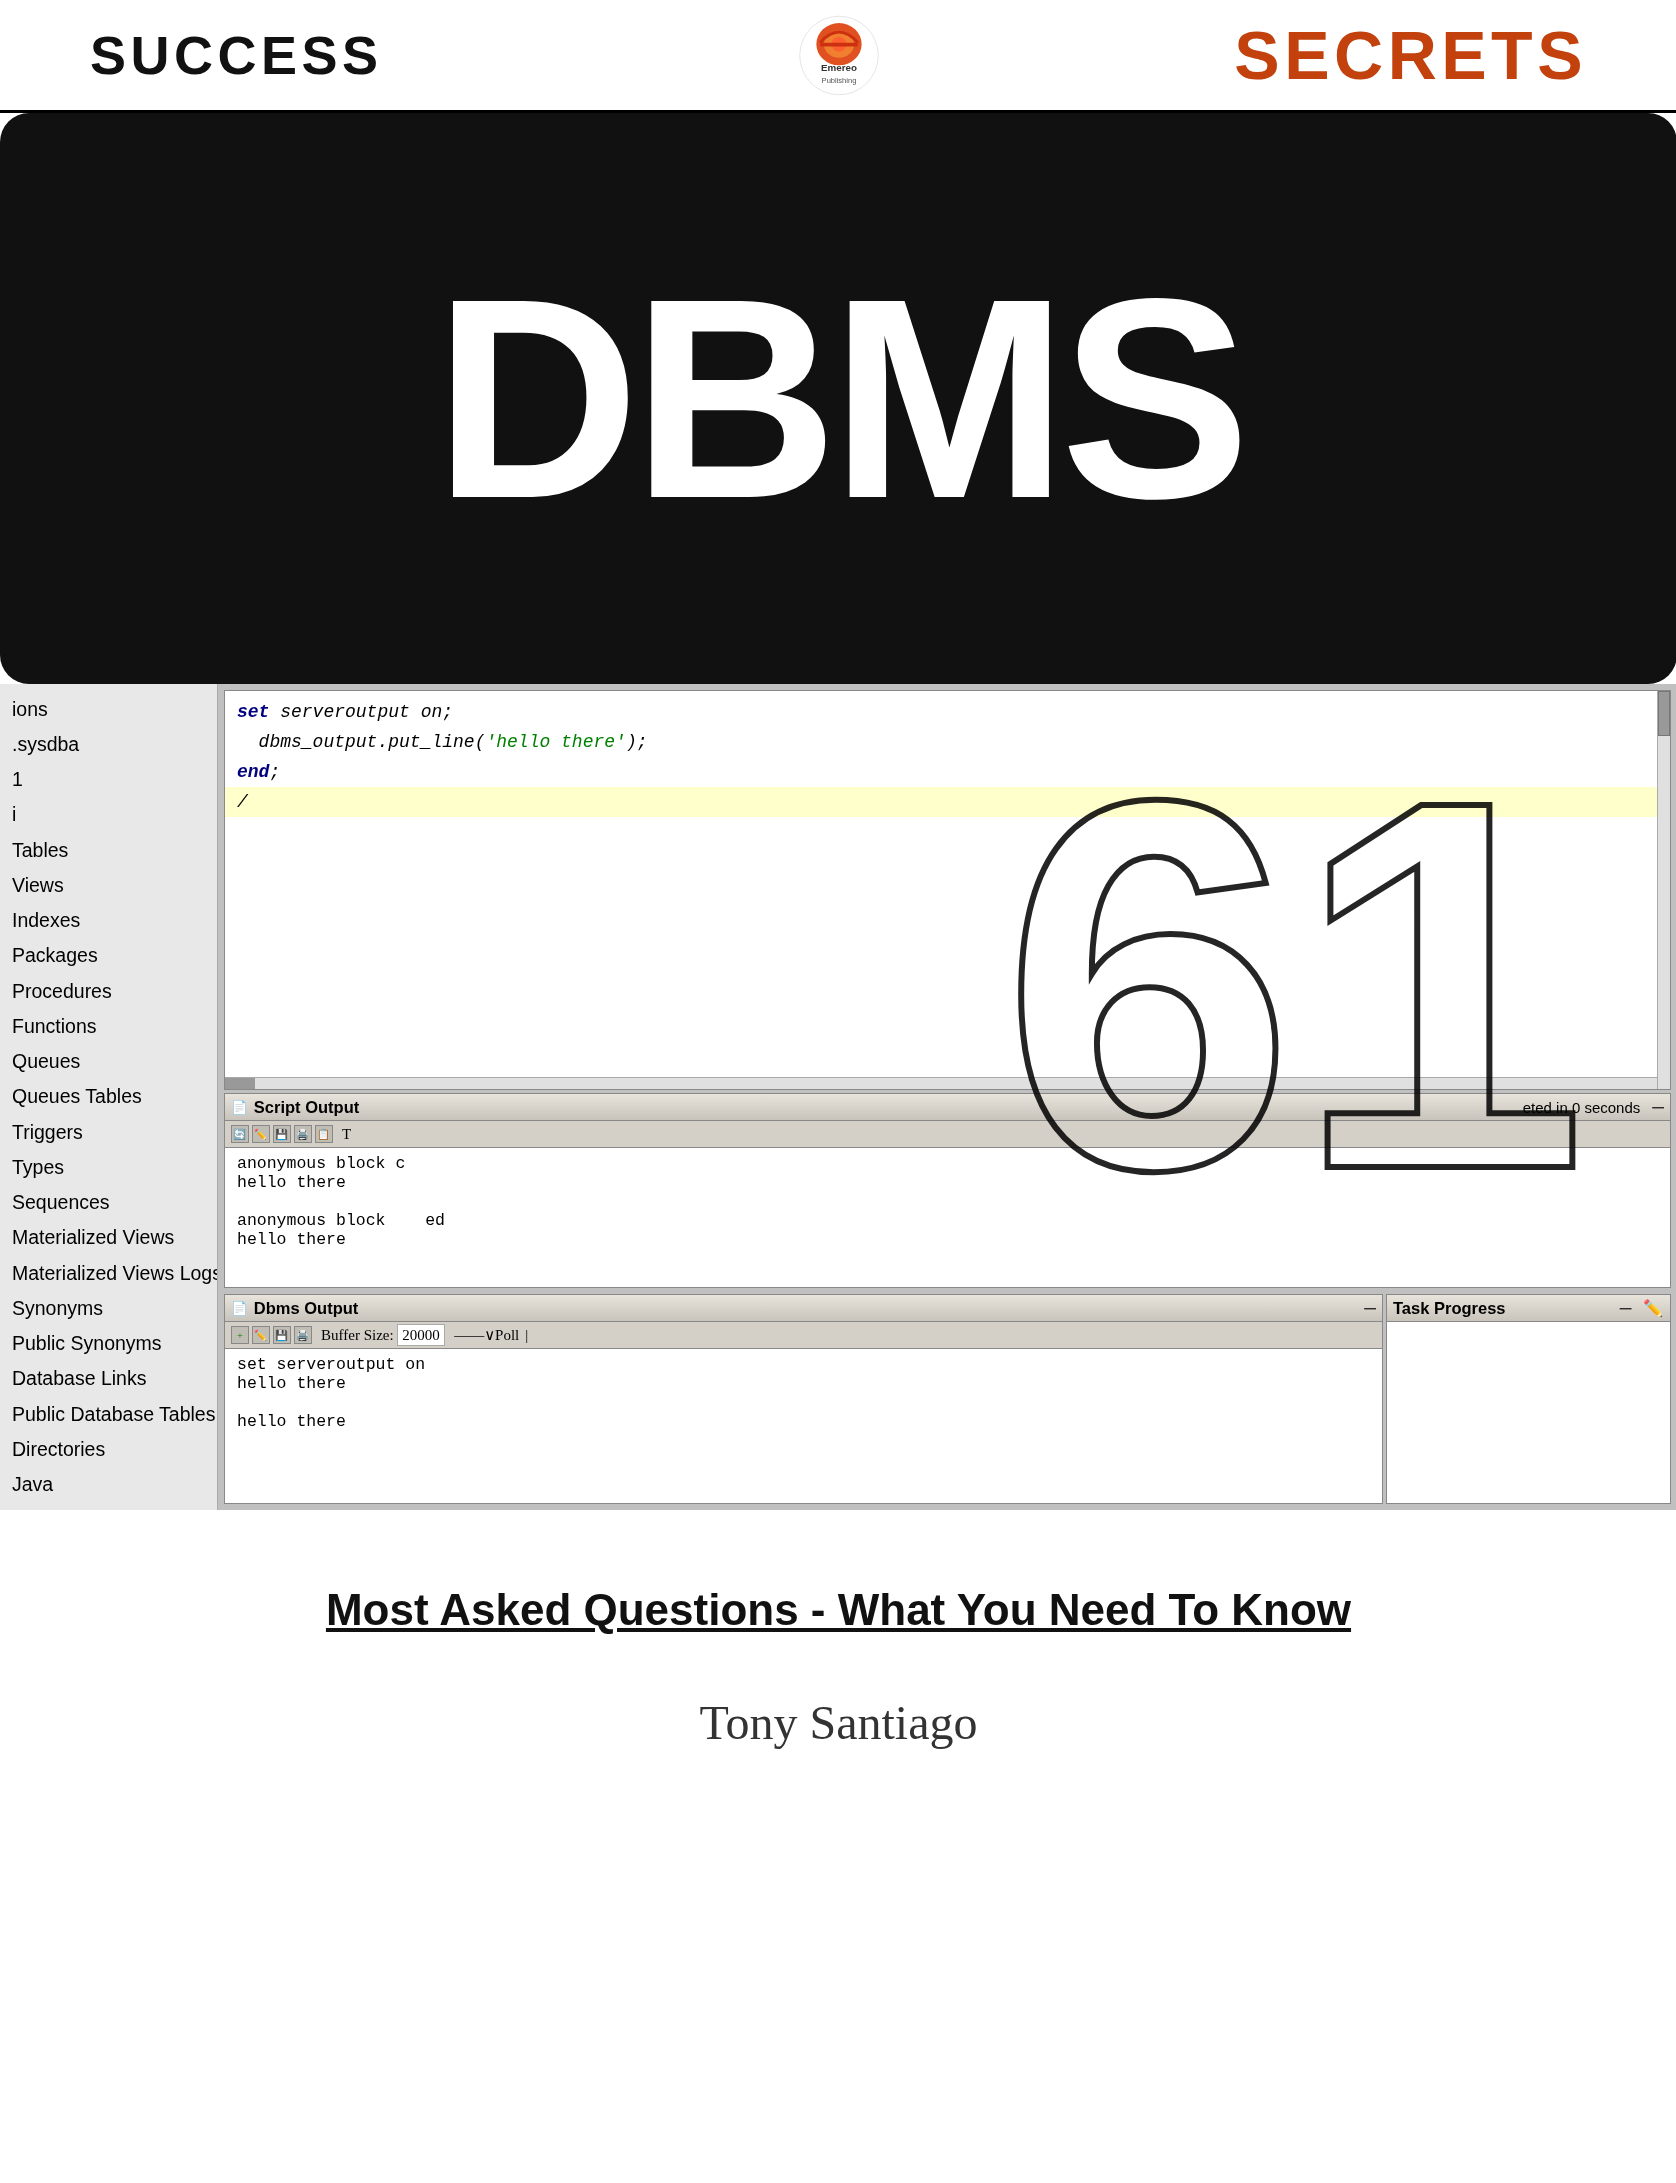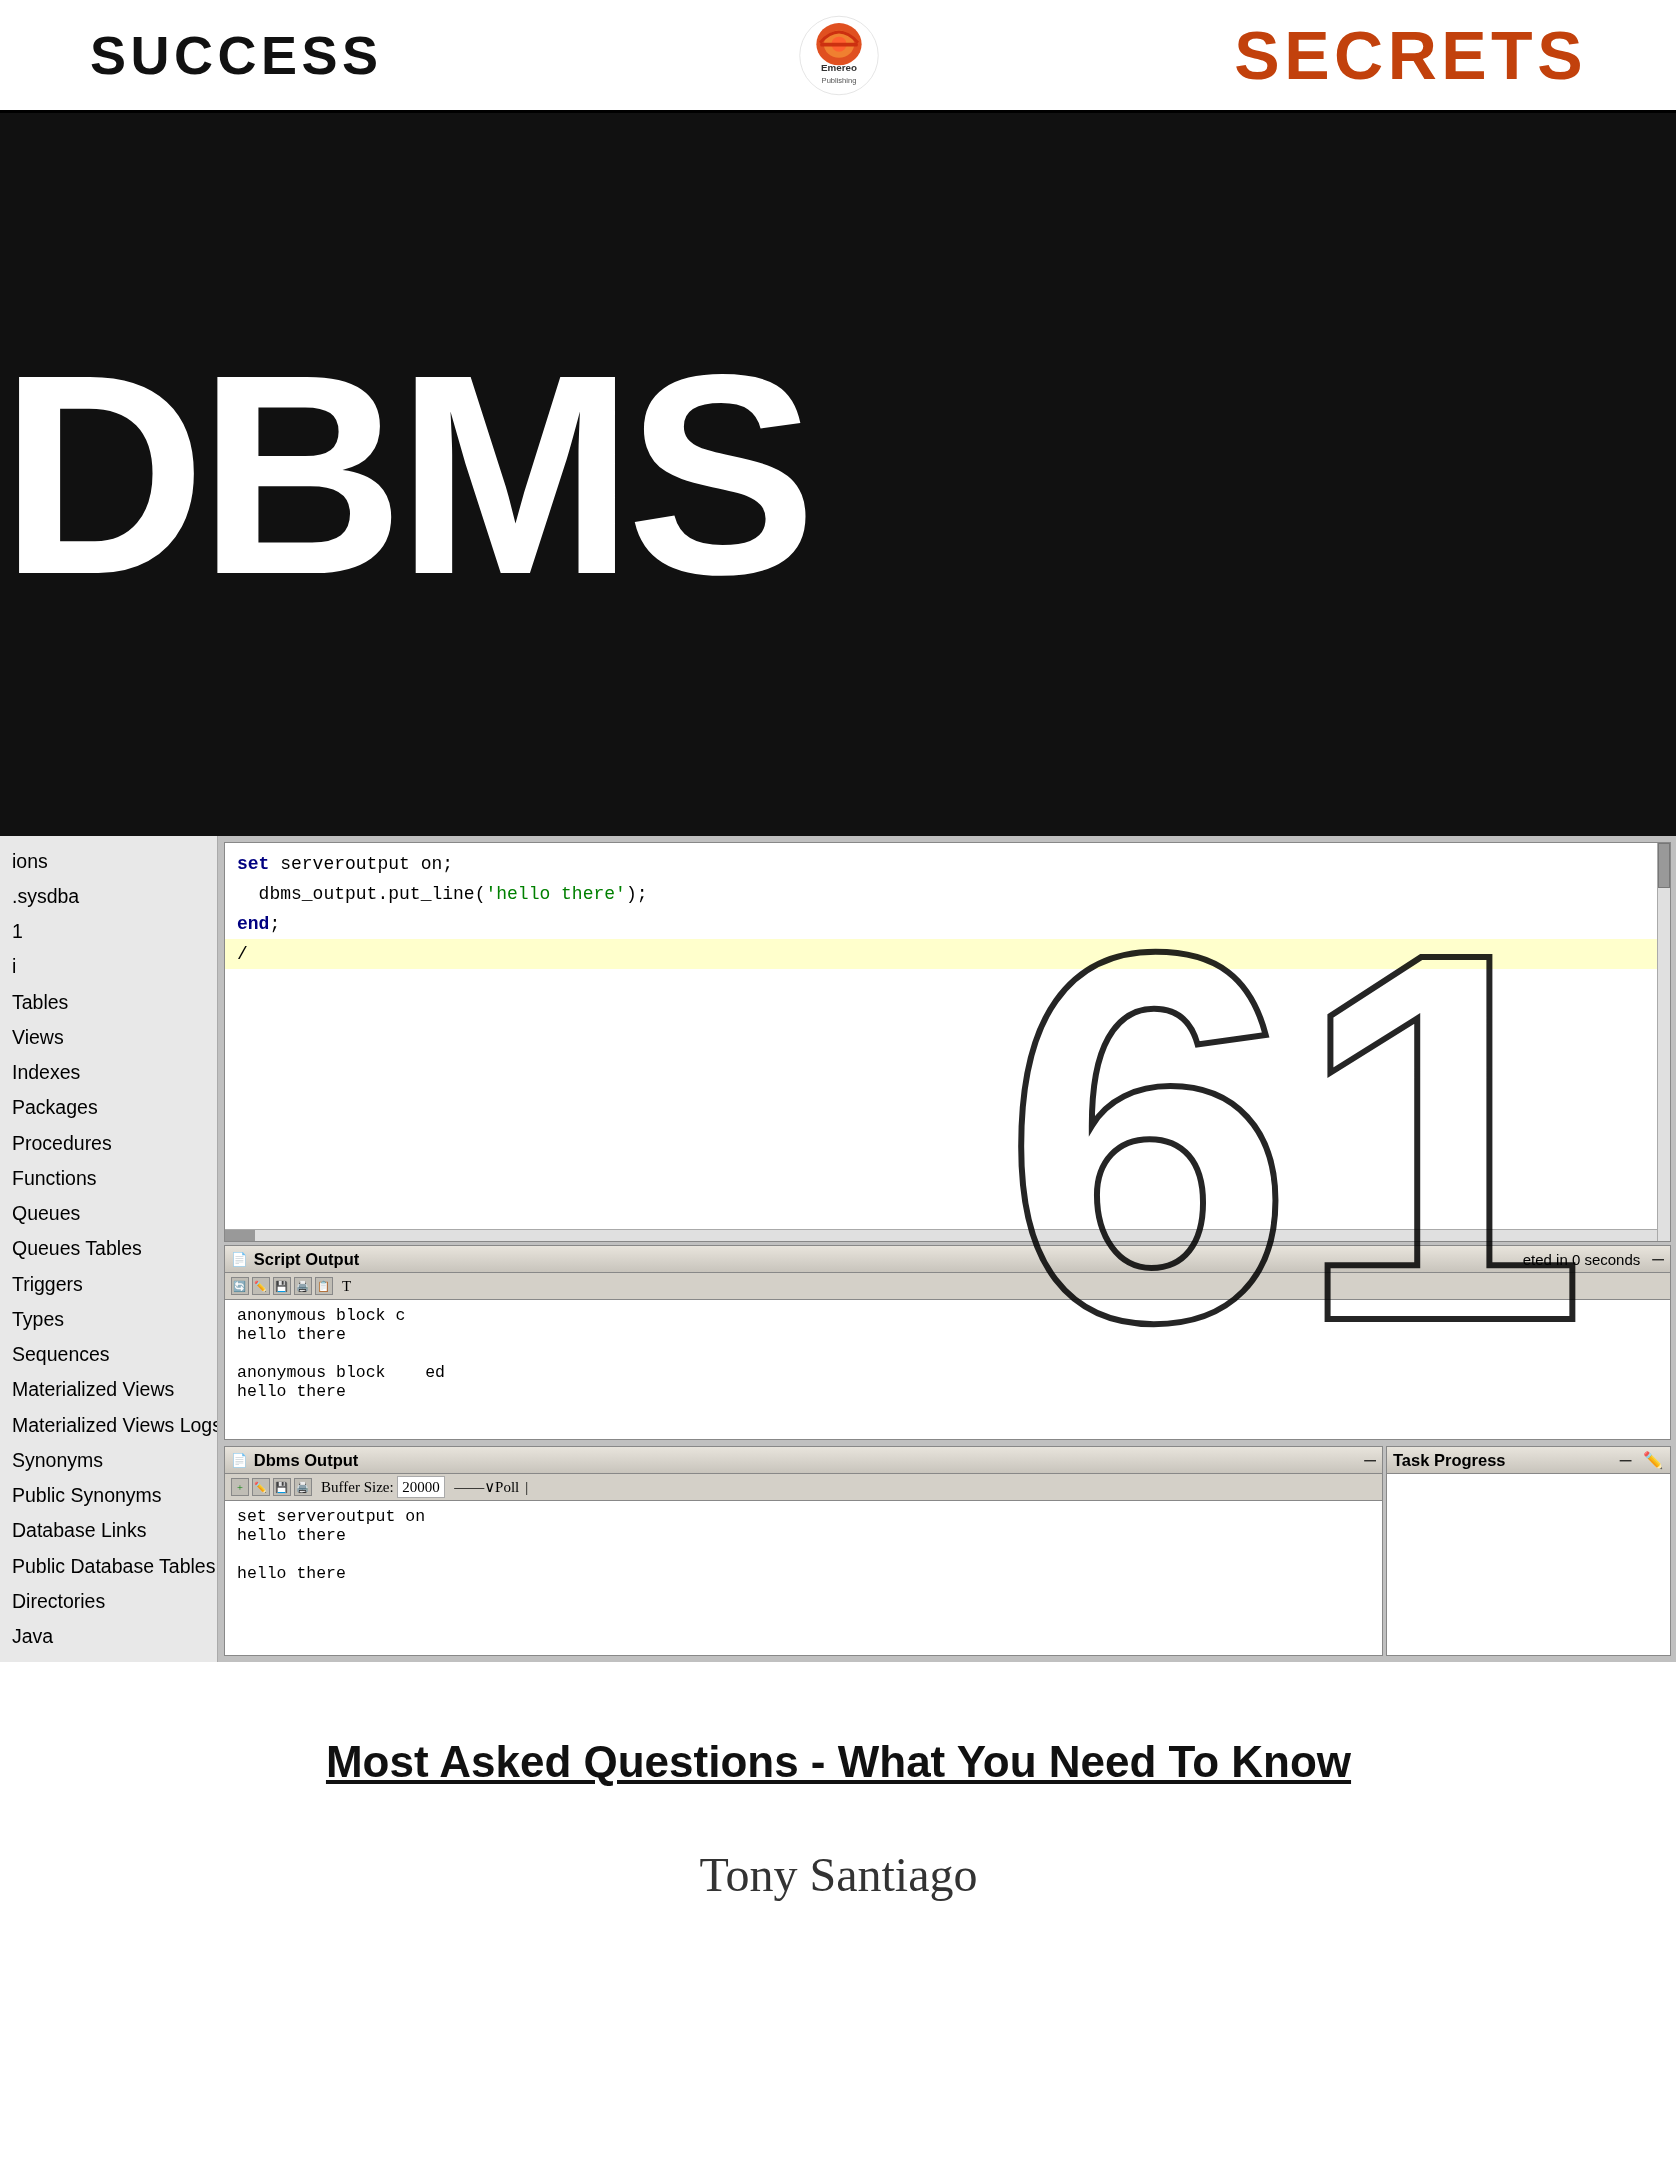--- a/index.html
+++ b/index.html
@@ -48,25 +48,27 @@
       align-items: center;
       position: absolute;
       left: 50%;
       transform: translateX(-50%);
     }
 
     
     .hero-section {
       width: 100%;
       background: #111111;
-      height: 723px;
-      display: flex;
-      flex-direction: column;
+      height: 571px;
+      display: flex;
+      flex-direction: column;
+      align-items: center;
       justify-content: center;
       position: relative;
+      border-radius: 29px;
     }
 
     .hero-title {
       font-size: 285px;
       font-weight: 900;
       color: #ffffff;
       font-family: 'Arial Black', Arial, sans-serif;
       letter-spacing: -7.5px;
       line-height: 1;
     }
@@ -111,20 +113,21 @@
     }
 
     
     .code-editor {
       background: #ffffff;
       flex: 1;
       margin: 6px 6px 0 6px;
       border: 0.8px solid #888;
       overflow: hidden;
       position: relative;
+      font-style: italic;
     }
 
     .code-line {
       font-family: 'Courier New', monospace;
       font-size: 18px;
       padding: 1.5px 12px;
       line-height: 1.5;
       color: #000;
     }
     .code-line.highlighted { background: #ffffcc; }

